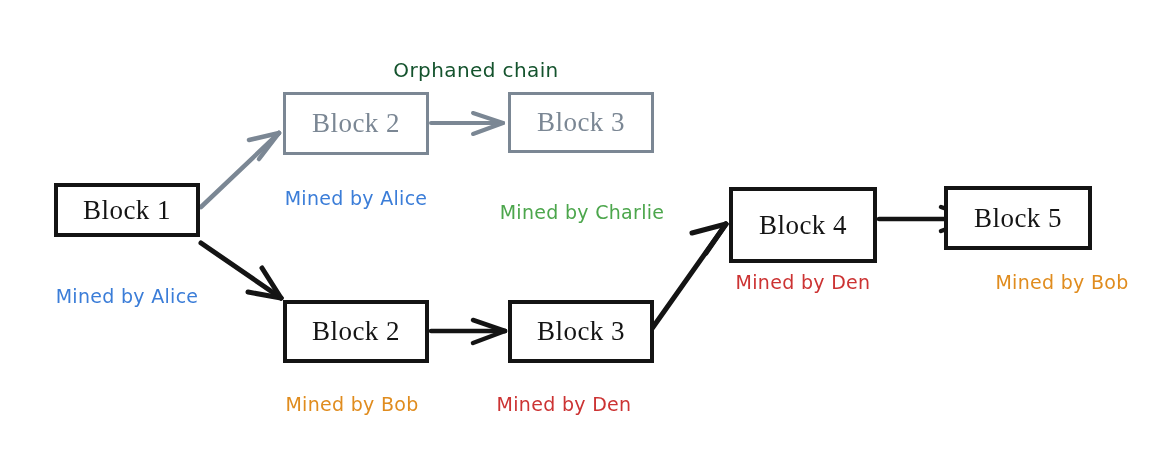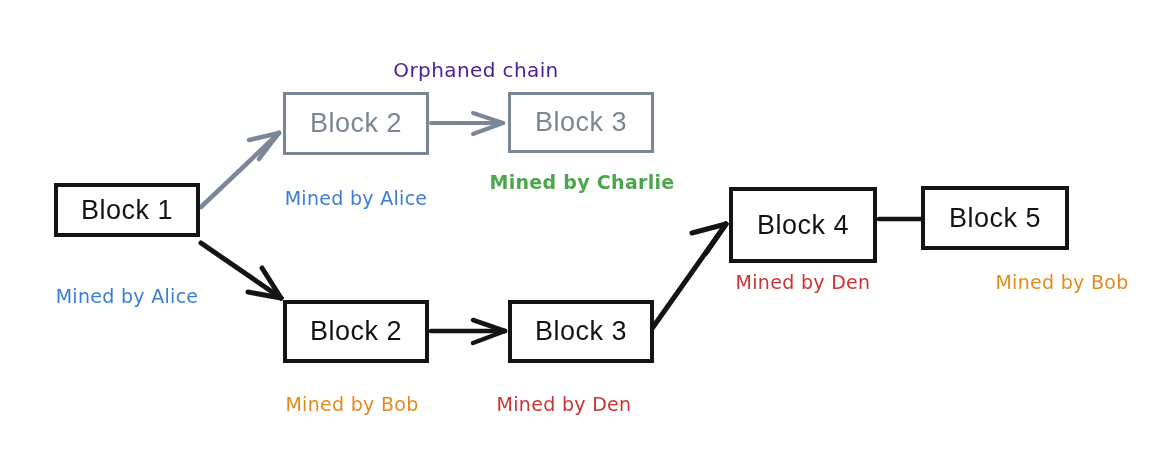--- a/index.html
+++ b/index.html
@@ -26,21 +26,21 @@
     pointer-events: none;
   }
   .block {
     position: absolute;
     box-sizing: border-box;
     display: flex;
     align-items: center;
     justify-content: center;
     background: #ffffff;
     border-style: solid;
-    font-family: Liberation Sans, sans-serif;
+    font-family: Liberation Serif, serif;
     letter-spacing: 0.5px;
     white-space: nowrap;
   }
   .block.canon {
     border-color: #141414;
     border-width: 4px;
     color: #141414;
     font-size: 27px;
   }
   .block.orphan {
@@ -54,21 +54,21 @@
     font-family: "DejaVu Sans", sans-serif;
     font-size: 19px;
     letter-spacing: 0.3px;
     white-space: nowrap;
     transform: translateX(-50%);
   }
   .chain-label {
     position: absolute;
     font-family: "DejaVu Sans", sans-serif;
     font-size: 20px;
-    color: #4c1d95;
+    color: #14532d;
     letter-spacing: 0.4px;
     white-space: nowrap;
     transform: translateX(-50%);
   }
 </style>
 </head>
 <body>
 
 <div id="canvas">
 
@@ -115,27 +115,27 @@
   <div class="chain-label" style="left:476px; top:58px;">Orphaned chain</div>
 
 
   <div class="block canon" style="left:54px; top:183px; width:146px; height:54px;">Block 1</div>
   <div class="caption" style="left:127px; top:285px; color:#3b7dd8;">Mined by Alice</div>
 
   <div class="block orphan" style="left:283px; top:92px; width:146px; height:63px;">Block 2</div>
   <div class="caption" style="left:356px; top:187px; color:#3b7dd8;">Mined by Alice</div>
 
   <div class="block orphan" style="left:508px; top:92px; width:146px; height:61px;">Block 3</div>
-  <div class="caption" style="left:582px; top:171px; color:#4ca64c;font-weight:bold;">Mined by Charlie</div>
+  <div class="caption" style="left:582px; top:201px; color:#4ca64c;">Mined by Charlie</div>
 
   <div class="block canon" style="left:283px; top:300px; width:146px; height:63px;">Block 2</div>
   <div class="caption" style="left:352px; top:393px; color:#e08c1e;">Mined by Bob</div>
 
   <div class="block canon" style="left:508px; top:300px; width:146px; height:63px;">Block 3</div>
   <div class="caption" style="left:564px; top:393px; color:#cc3333;">Mined by Den</div>
 
   <div class="block canon" style="left:729px; top:187px; width:148px; height:76px;">Block 4</div>
   <div class="caption" style="left:803px; top:271px; color:#cc3333;">Mined by Den</div>
 
-  <div class="block canon" style="left:921px; top:186px; width:148px; height:64px;">Block 5</div>
+  <div class="block canon" style="left:944px; top:186px; width:148px; height:64px;">Block 5</div>
   <div class="caption" style="left:1062px; top:271px; color:#e08c1e;">Mined by Bob</div>
 
 </div>
 
 </body></html>

